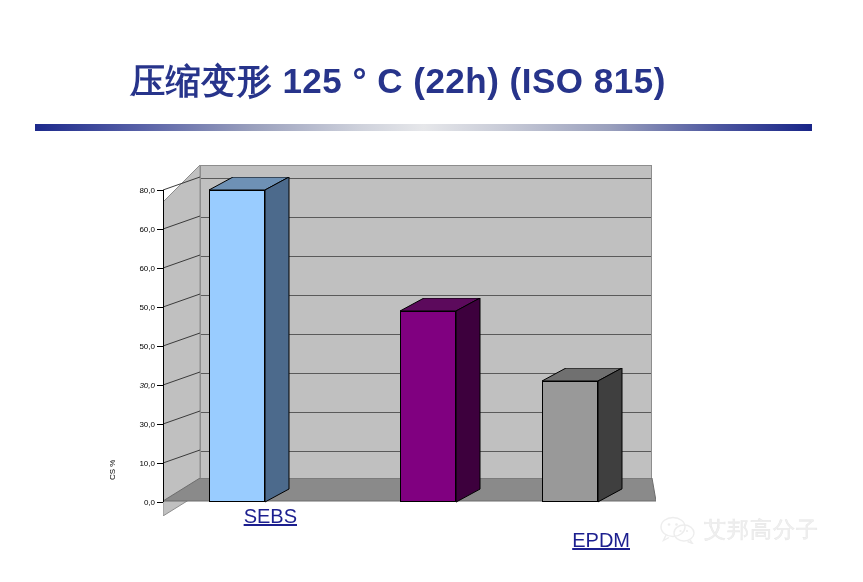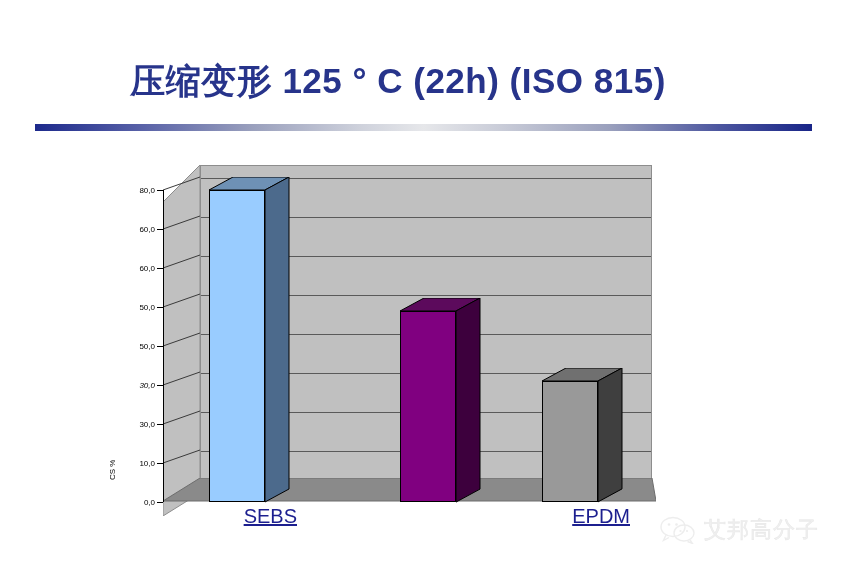--- a/index.html
+++ b/index.html
@@ -304,21 +304,21 @@
       <div class="y-label" style="top: 117px;">50,0</div>
       <div class="y-label" style="top: 78px;">60,0</div>
       <div class="y-label" style="top: 39px;">60,0</div>
       <div class="y-label" style="top: 0px;">80,0</div>
     </div>
   <div id="y-axis-title">CS %</div>
 </div>
 
 <div id="cat-labels">
     <div class="cat-label" style="left: 177px; width: 120px; color: rgb(28, 31, 143);">SEBS</div>
-    <div class="cat-label" style="left: 510px; width: 120px; color: rgb(28, 31, 143);">EPDM</div>
+    <div class="cat-label" style="left: 510px; width: 120px; color: rgb(28, 31, 143); margin-top: 24px;">EPDM</div>
   </div>
 
 <div id="watermark">
   <span class="wm-icon">
     <svg width="36" height="28" viewBox="0 0 36 28">
       <g fill="none" stroke="#dcdcdc" stroke-width="1.4">
         <ellipse cx="13" cy="11" rx="12" ry="9.5"></ellipse>
         <path d="M6 19 L3.5 24.5 L9 21.5"></path>
         <ellipse cx="24" cy="17" rx="10" ry="8"></ellipse>
         <path d="M30 24 L32.5 27.5 L27.5 25.5"></path>

